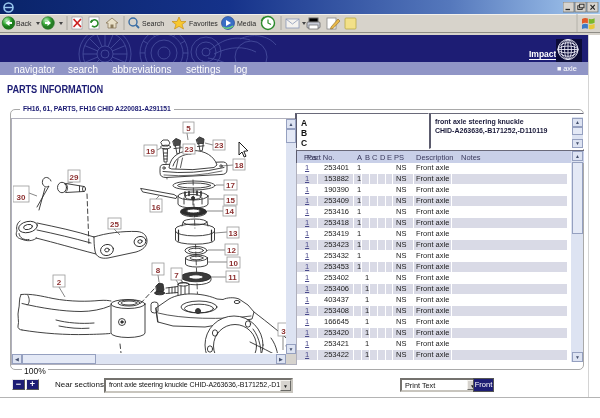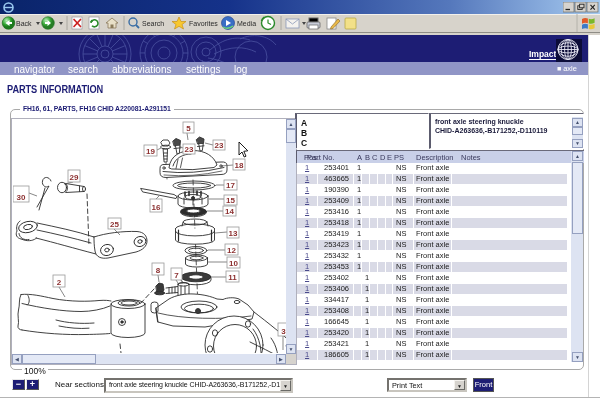--- a/index.html
+++ b/index.html
@@ -472,21 +472,21 @@
         <i class="gc" style="left:21px;width:35px"></i>
         <i class="gc" style="left:57px;width:7px"></i>
         <i class="gc" style="left:65px;width:7px"></i>
         <i class="gc" style="left:73px;width:7px"></i>
         <i class="gc" style="left:81px;width:7px"></i>
         <i class="gc" style="left:89px;width:6px"></i>
         <i class="gc" style="left:96px;width:20px"></i>
         <i class="gc" style="left:117px;width:37px"></i>
         <i class="gc" style="left:155px;width:115px"></i>
         <span class="rt lk" style="left:8px">1</span>
-        <span class="rt" style="left:27px">463665</span>
+        <span class="rt" style="left:27px">153882</span>
         <span class="rt" style="left:60px">1</span>
         <span class="rt" style="left:99px">NS</span>
         <span class="rt" style="left:119px">Front axle</span>
       </div>
 <div class="row" style="top:22px">
         <span class="rt lk" style="left:8px">1</span>
         <span class="rt" style="left:27px">190390</span>
         <span class="rt" style="left:60px">1</span>
         <span class="rt" style="left:99px">NS</span>
         <span class="rt" style="left:119px">Front axle</span>
@@ -599,21 +599,21 @@
         <i class="gc" style="left:117px;width:37px"></i>
         <i class="gc" style="left:155px;width:115px"></i>
         <span class="rt lk" style="left:8px">1</span>
         <span class="rt" style="left:27px">253406</span>
         <span class="rt" style="left:68px">1</span>
         <span class="rt" style="left:99px">NS</span>
         <span class="rt" style="left:119px">Front axle</span>
       </div>
 <div class="row" style="top:132px">
         <span class="rt lk" style="left:8px">1</span>
-        <span class="rt" style="left:27px">334417</span>
+        <span class="rt" style="left:27px">403437</span>
         <span class="rt" style="left:68px">1</span>
         <span class="rt" style="left:99px">NS</span>
         <span class="rt" style="left:119px">Front axle</span>
       </div>
 <div class="row" style="top:143px">
         <i class="gc" style="left:0px;width:20px"></i>
         <i class="gc" style="left:21px;width:35px"></i>
         <i class="gc" style="left:57px;width:7px"></i>
         <i class="gc" style="left:65px;width:7px"></i>
         <i class="gc" style="left:73px;width:7px"></i>
@@ -664,21 +664,21 @@
         <i class="gc" style="left:21px;width:35px"></i>
         <i class="gc" style="left:57px;width:7px"></i>
         <i class="gc" style="left:65px;width:7px"></i>
         <i class="gc" style="left:73px;width:7px"></i>
         <i class="gc" style="left:81px;width:7px"></i>
         <i class="gc" style="left:89px;width:6px"></i>
         <i class="gc" style="left:96px;width:20px"></i>
         <i class="gc" style="left:117px;width:37px"></i>
         <i class="gc" style="left:155px;width:115px"></i>
         <span class="rt lk" style="left:8px">1</span>
-        <span class="rt" style="left:27px">186605</span>
+        <span class="rt" style="left:27px">253422</span>
         <span class="rt" style="left:68px">1</span>
         <span class="rt" style="left:99px">NS</span>
         <span class="rt" style="left:119px">Front axle</span>
       </div>
     </div>
   <div class="abs" style="left:286px;top:119px;width:10px;height:235px;background:#dde3f2"></div>
     <div class="abs sb" style="left:286px;top:119px;width:10px;height:10px;line-height:8px">▲</div>
     <div class="abs sbt" style="left:286px;top:129px;width:10px;height:14px;border:1px solid #95a0c0"></div>
     <div class="abs sb" style="left:286px;top:344px;width:10px;height:10px;line-height:8px">▼</div>
     <div class="abs" style="left:12px;top:354px;width:274px;height:10px;background:#dde3f2"></div>
@@ -696,20 +696,20 @@
     <div class="abs sb" style="left:572px;top:352px;width:11px;height:10px;line-height:8px">▼</div>
 
 <div class="abs" style="left:22px;top:366px;background:#fff;padding:0 2px;font-size:8.5px;color:#111">100%</div>
 <div class="abs navybtn" style="left:12px;top:379px;width:13px;height:11px;font-size:9px;line-height:9px;font-weight:bold">−</div>
 <div class="abs navybtn" style="left:26px;top:379px;width:13px;height:11px;font-size:9px;line-height:9px;font-weight:bold">+</div>
 <div class="abs stext" style="left:55px;top:380px;font-size:8px">Near sections</div>
 <div class="abs seldd" style="left:104px;top:378px;width:189px;height:15px">
   <span style="position:absolute;left:3px;top:1px;font-size:7px;color:#111;white-space:nowrap;letter-spacing:-0.1px">front axle steering knuckle CHID-A263636,-B171252,-D1</span>
   <span class="ddbtn" style="height:11px;line-height:11px">▼</span>
 </div>
-<div class="abs seldd" style="left:387px;top:378px;width:80px;height:14px">
+<div class="abs seldd" style="left:400px;top:378px;width:80px;height:14px">
   <span style="position:absolute;left:3px;top:1px;font-size:7.3px;color:#111">Print Text</span>
   <span class="ddbtn" style="height:10px;line-height:10px">▼</span>
 </div>
 <div class="abs" style="left:473px;top:378px;width:21px;height:14px;background:#1d1d74;border:1px solid #555;color:#fff;font-size:7.5px;text-align:center;line-height:12px">Front</div>
   <div class="abs" style="left:588px;top:35px;width:1px;height:362px;background:#d4d4d4"></div>
   <div class="abs" style="left:0;top:397px;width:600px;height:1px;background:#b4b4b4"></div>
 </div>
 
 </body></html>

